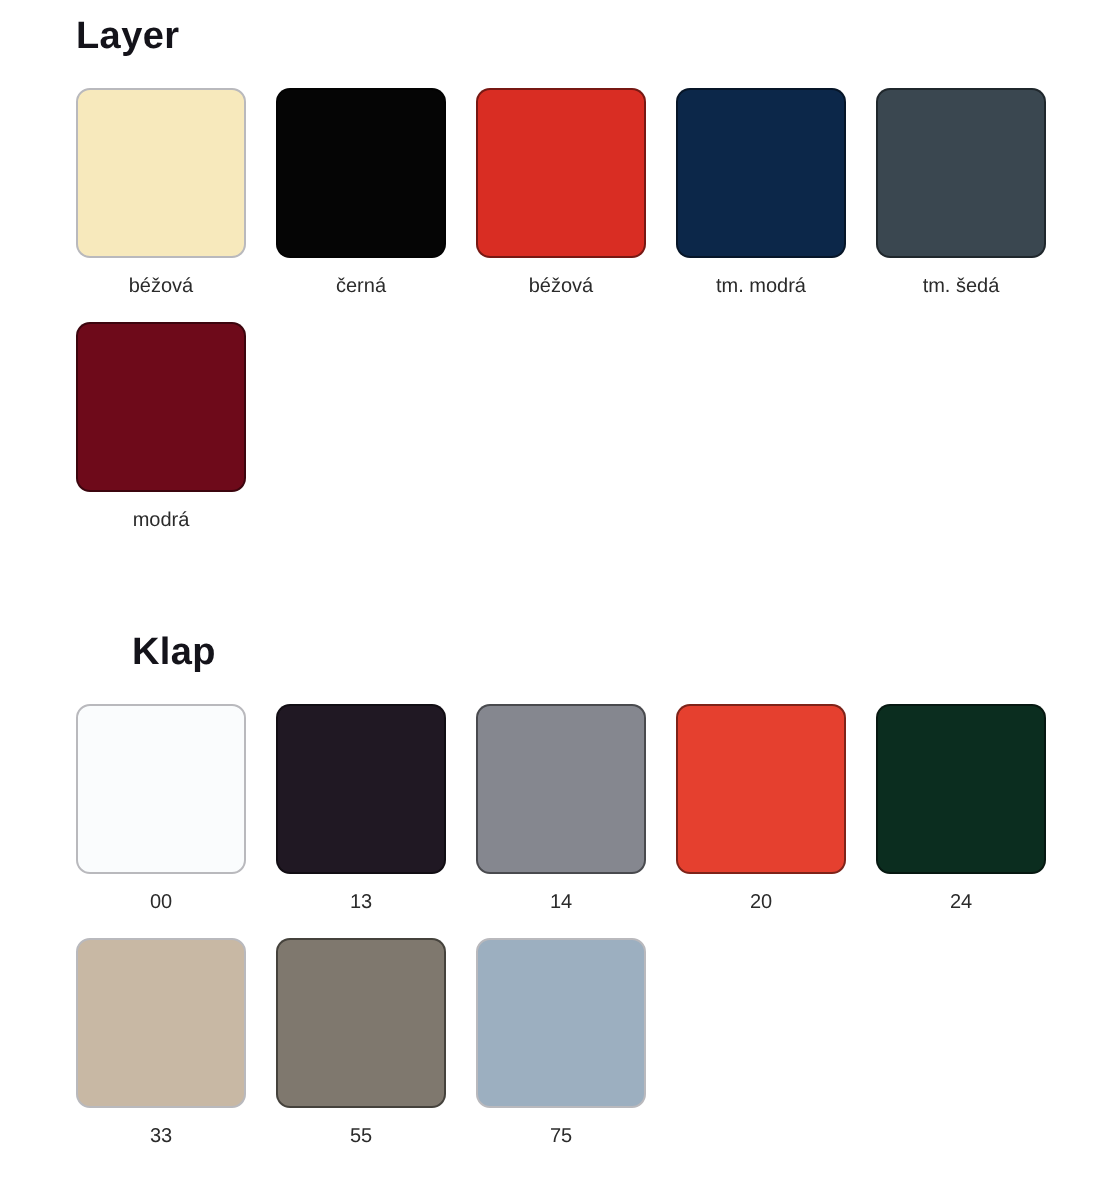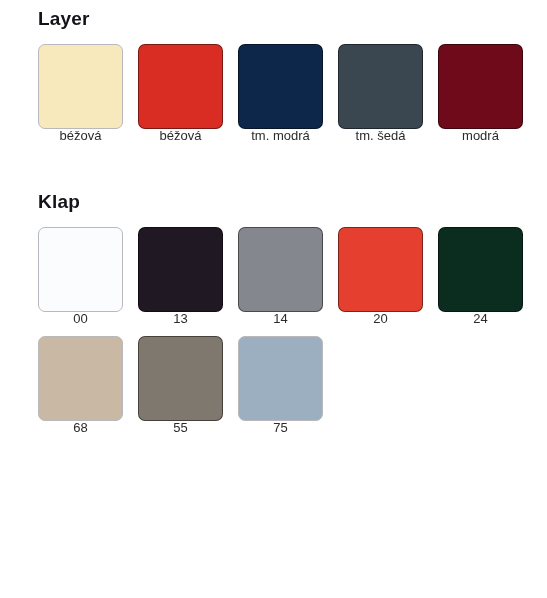--- a/index.html
+++ b/index.html
@@ -34,21 +34,21 @@
     letter-spacing: 0.2px;
     color: #14131a;
     margin: 0;
     font-family: "Liberation Sans", sans-serif;
   }
 
   #section-layer { padding-top: 8px; }
   #section-layer .section-title { margin-bottom: 14px; }
 
   #section-klap { padding-top: 42px; }
-  #section-klap .section-title { margin-bottom: 14px; }
+  #section-klap .section-title { margin-bottom: 14px; margin-left: 28px; }
 
   .swatch-grid {
     display: grid;
     grid-template-columns: repeat(5, 85px);
     column-gap: 15px;
     row-gap: 4px;
     width: 485px;
   }
 
   .swatch-cell {
@@ -65,40 +65,44 @@
     border-radius: 7px;
     box-sizing: border-box;
     border: 1px solid rgba(0,0,0,0.45);
   }
 
   .swatch-chip.light-chip {
     border: 1px solid #b9b9bd;
   }
 
   .swatch-label {
-    margin-top: 0;
-    font-size: 13px;
+    margin-top: 8px;
+    font-size: 10px;
     line-height: 14px;
     color: #2b2b2b;
     text-align: right;
     font-family: "Liberation Sans", sans-serif;
     white-space: nowrap;
   }
 </style>
 </head>
 <body>
 
 <div class="page">
 
   <section class="section" id="section-layer">
     <h2 class="section-title">Layer</h2>
     <div class="swatch-grid" id="grid-layer">
         <div class="swatch-cell">
           <div class="swatch-chip light-chip" style="background: rgb(247, 233, 188);"></div>
           <div class="swatch-label">béžová</div>
+        </div>
+        <div class="swatch-cell">
+          <div class="swatch-chip" style="background: rgb(5, 5, 5);"></div>
+          <div class="swatch-label">černá</div>
         </div>
         <div class="swatch-cell">
           <div class="swatch-chip" style="background: rgb(217, 45, 35);"></div>
           <div class="swatch-label">béžová</div>
         </div>
         <div class="swatch-cell">
           <div class="swatch-chip" style="background: rgb(12, 39, 73);"></div>
           <div class="swatch-label">tm. modrá</div>
         </div>
         <div class="swatch-cell">
@@ -130,21 +134,21 @@
         <div class="swatch-cell">
           <div class="swatch-chip" style="background: rgb(229, 64, 47);"></div>
           <div class="swatch-label">20</div>
         </div>
         <div class="swatch-cell">
           <div class="swatch-chip" style="background: rgb(11, 45, 31);"></div>
           <div class="swatch-label">24</div>
         </div>
         <div class="swatch-cell">
           <div class="swatch-chip light-chip" style="background: rgb(200, 184, 164);"></div>
-          <div class="swatch-label">68</div>
+          <div class="swatch-label">33</div>
         </div>
         <div class="swatch-cell">
           <div class="swatch-chip" style="background: rgb(127, 120, 110);"></div>
           <div class="swatch-label">55</div>
         </div>
         <div class="swatch-cell">
           <div class="swatch-chip light-chip" style="background: rgb(156, 175, 192);"></div>
           <div class="swatch-label">75</div>
         </div>
       </div>

